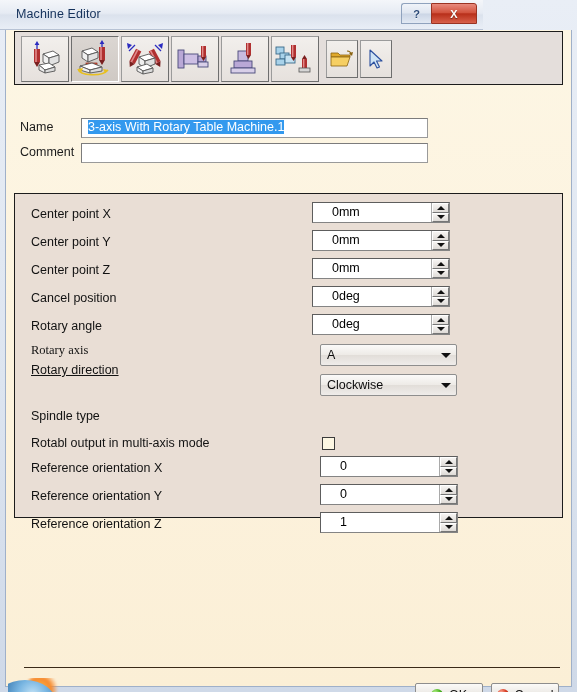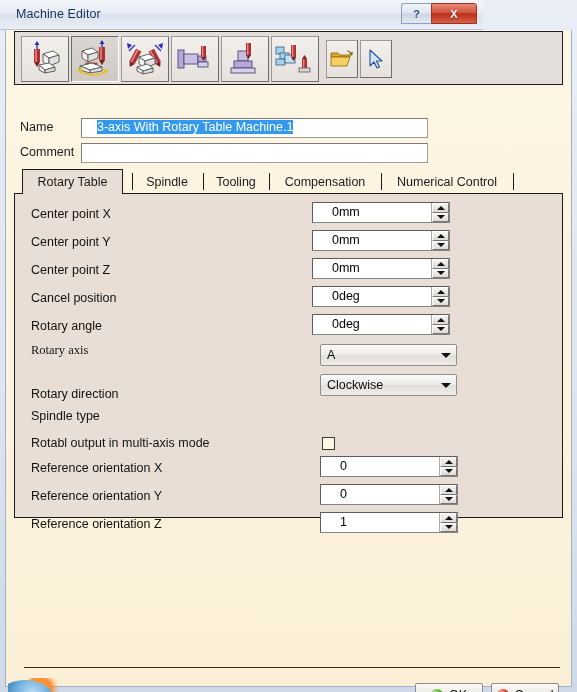--- a/index.html
+++ b/index.html
@@ -134,21 +134,21 @@
 
   .text-input {
     position: absolute;
     box-sizing: border-box;
     background: #ffffff;
     border: 1px solid #9a9a9a;
     border-top-color: #7c7c7c;
     border-left-color: #7c7c7c;
     font-size: 12.5px;
     color: #000;
-    padding: 0 15px;
+    padding: 0 6px;
     line-height: 17px;
     overflow: hidden;
     white-space: nowrap;
   }
   .name-input { left: 75px; top: 88px; width: 347px; height: 20px; }
   .cmt-input  { left: 75px; top: 113px; width: 347px; height: 20px; }
   .sel-text {
     background: #3399ee;
     color: #ffffff;
   }
@@ -488,32 +488,20 @@
 
       </div>
     </div>
 
     <div class="field-label name-label">Name</div>
     <div class="text-input name-input"><span class="sel-text">3-axis With Rotary Table Machine.1</span></div>
 
     <div class="field-label cmt-label">Comment</div>
     <div class="text-input cmt-input" title=""></div>
 
-    <div class="tabstrip">
-      <div class="tab active" style="left:8px;width:101px;">Rotary Table</div>
-      <div class="tab-sep" style="left:118px;"></div>
-      <div class="tab" style="left:122px;width:62px;">Spindle</div>
-      <div class="tab-sep" style="left:189px;"></div>
-      <div class="tab" style="left:193px;width:58px;">Tooling</div>
-      <div class="tab-sep" style="left:255px;"></div>
-      <div class="tab" style="left:259px;width:104px;">Compensation</div>
-      <div class="tab-sep" style="left:367px;"></div>
-      <div class="tab" style="left:371px;width:124px;">Numerical Control</div>
-      <div class="tab-sep" style="left:499px;"></div>
-    </div>
 
     <div class="tabpanel">
 
       <div class="row-label" style="top:13px;">Center point X</div>
       <div class="spin" style="top:8px;">
         <div class="spin-val">0mm</div>
         <div class="spin-btns">
           <div class="spin-btn">
               <i class="arrow-up"></i>
             </div>
@@ -576,21 +564,21 @@
       </div>
 
       <div class="row-label" style="top:149px;font-family:Liberation Serif, serif;">Rotary axis</div>
       <div class="combo" style="top:150px;">
         <div class="combo-val">A</div>
         <div class="combo-arrow">
             <i></i>
           </div>
       </div>
 
-      <div class="row-label" style="top:193px;">Rotary direction</div>
+      <div class="row-label" style="top:169px;text-decoration:underline;">Rotary direction</div>
       <div class="combo" style="top:180px;">
         <div class="combo-val">Clockwise</div>
         <div class="combo-arrow">
             <i></i>
           </div>
       </div>
 
       <div class="row-label" style="top:215px;">Spindle type</div>
 
       <div class="row-label" style="top:242px;">Rotabl output in multi-axis mode</div>

